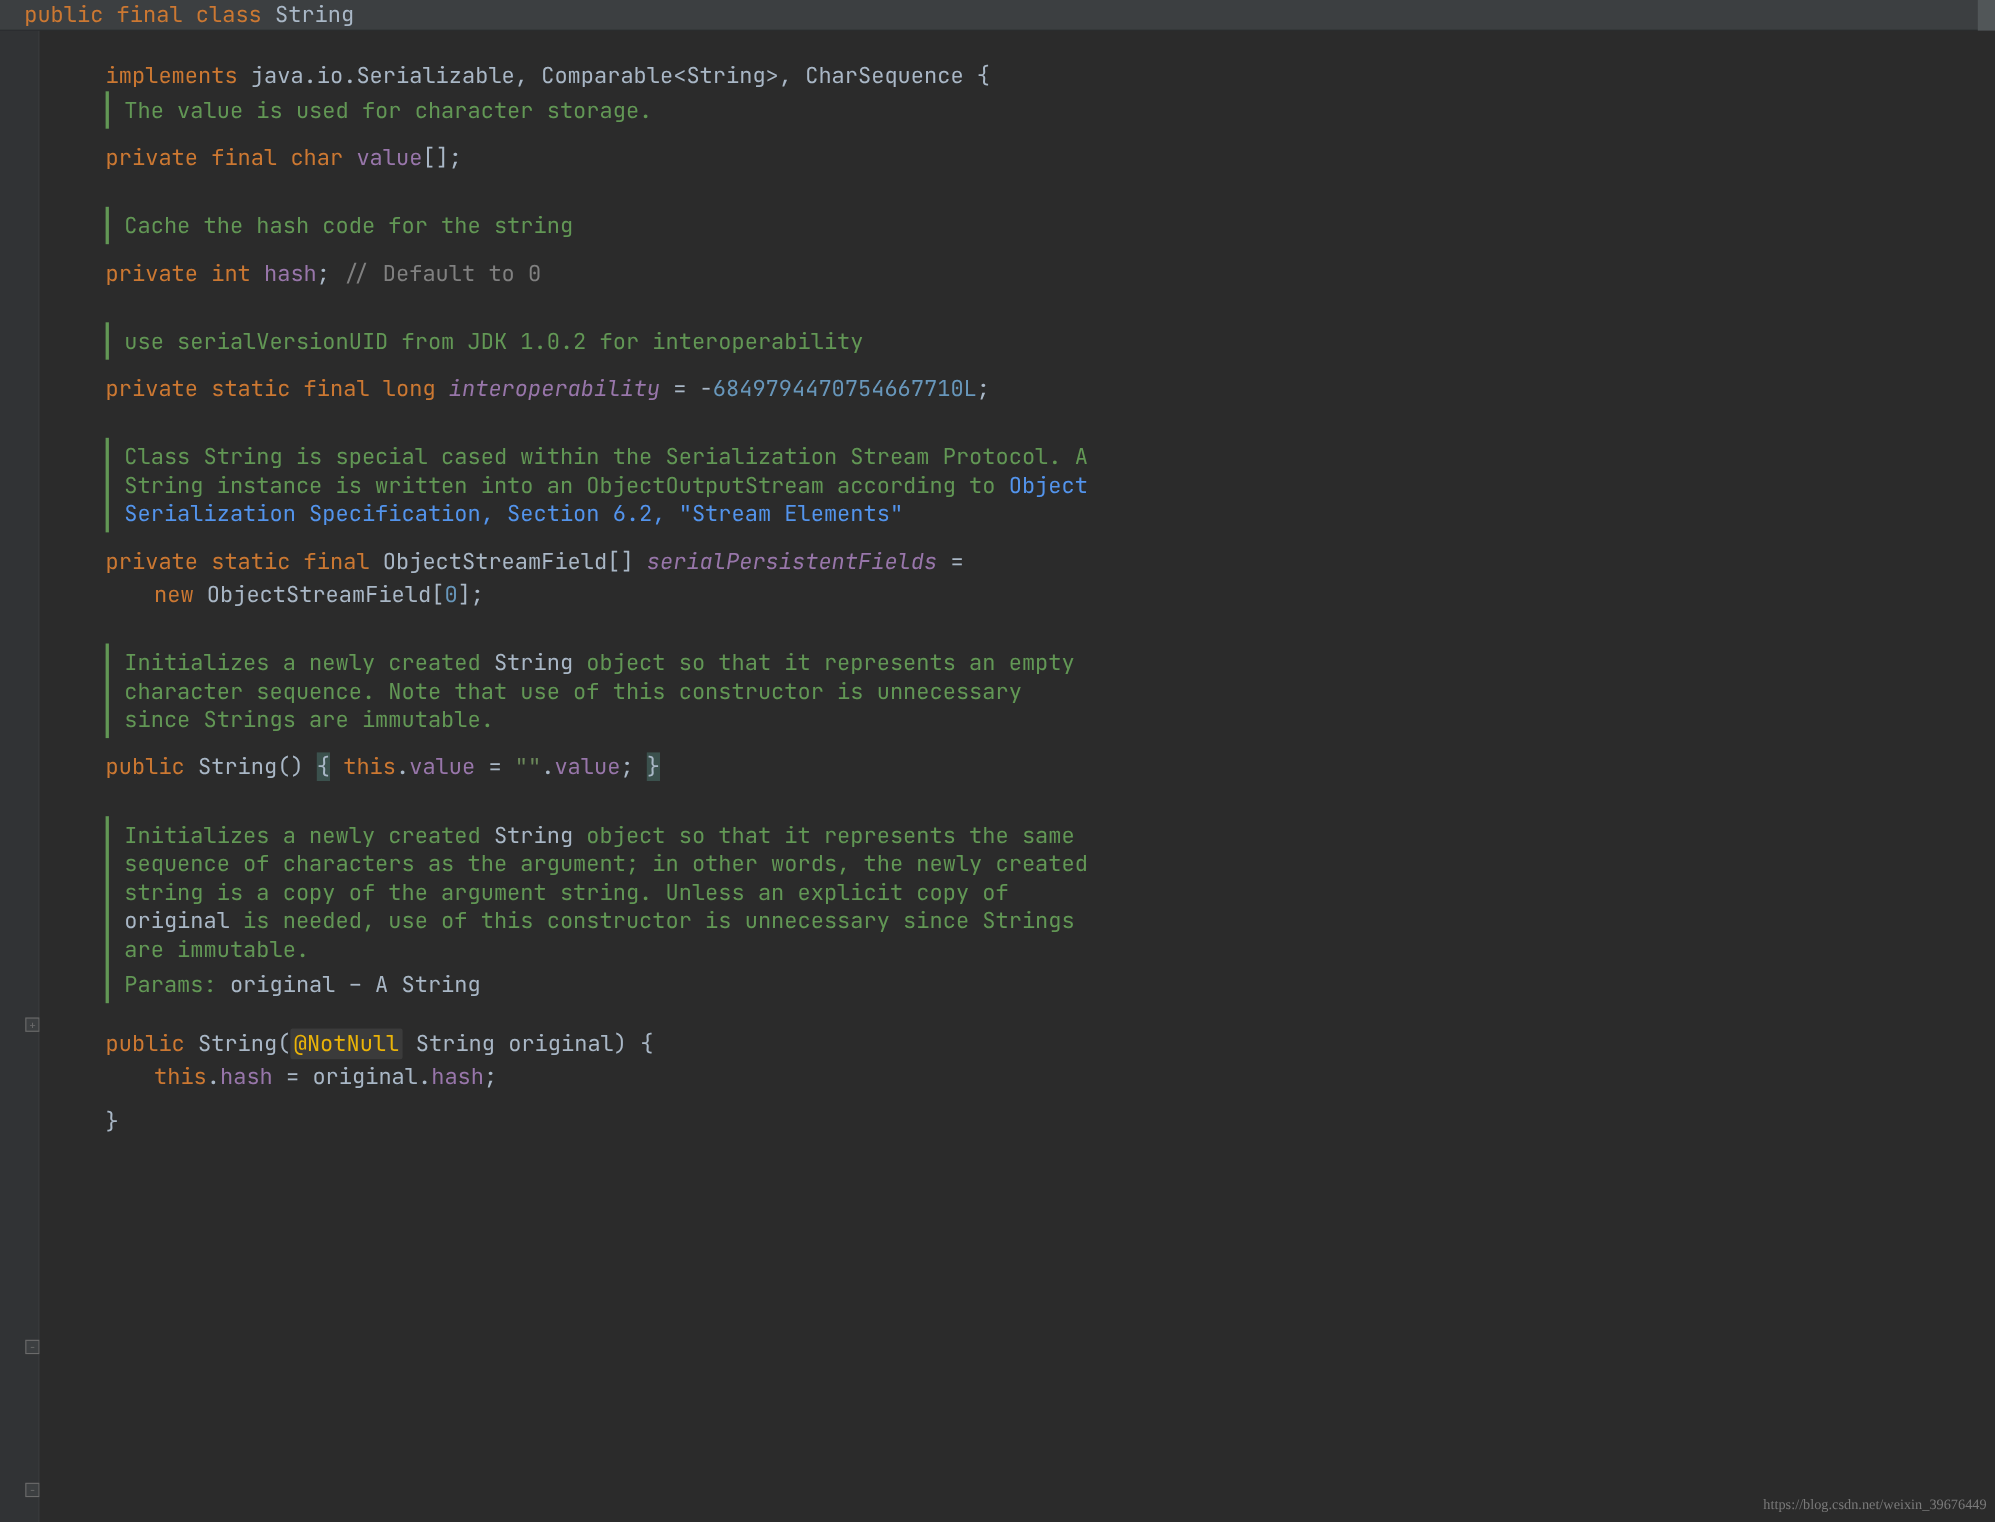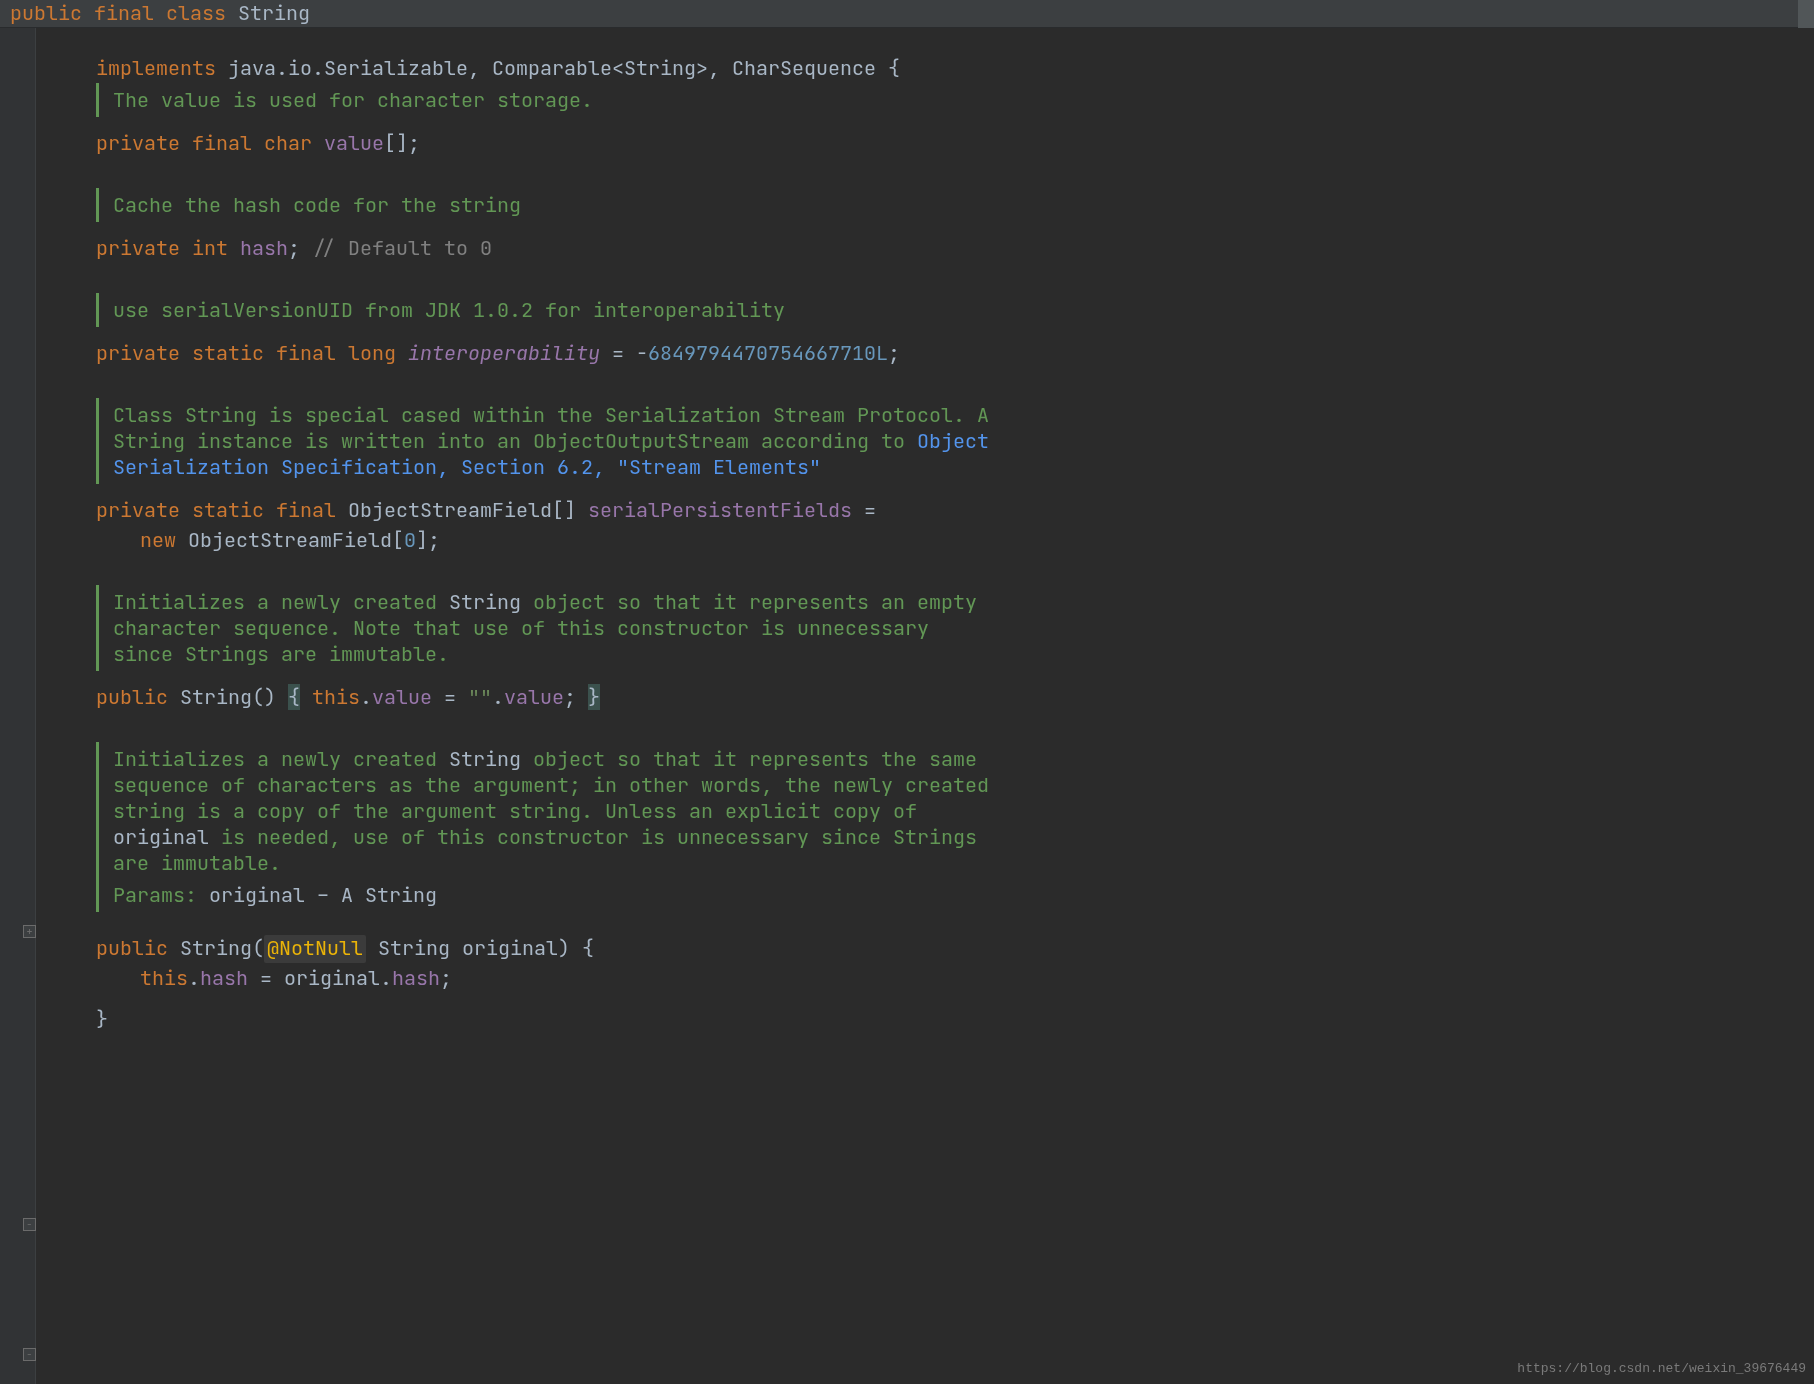--- a/index.html
+++ b/index.html
@@ -38,21 +38,21 @@
     background: #2b2b2b;
     padding: 14px 0 0 0;
     line-height: 30px;
   }
   .breadcrumb-bar {
     position: absolute;
     left: 0; right: 0; top: 0;
     height: 28px;
     background: #3c3f41;
     border-bottom: 1px solid #292b2d;
-    padding-left: 10px;
+    padding-left: 22px;
     line-height: 27px;
     font-size: 20px;
   }
   .line { white-space: pre; padding-left: 12px; }
   .ind1 { padding-left: 60px; margin-top: 11px; }
   .ind2 { padding-left: 104px; }
   .kw   { color: #cc7832; }
   .typ  { color: #a9b7c6; }
   .field { color: #9876aa; }
   .num  { color: #6897bb; }
@@ -73,21 +73,21 @@
   .docblock .doc { white-space: normal; }
   .doccode { font-family: inherit; color: #a9b7c6; }
   .spacer { height: 30px; }
   .spacer-sm { height: 10px; }
   .hl-brace { background: #3b514d; }
   .watermark {
     position: absolute;
     right: 8px; bottom: 8px;
     font-size: 13px;
     color: #7a7a7a;
-    font-family: Liberation Mono, monospace;
+    font-family: Liberation Serif, serif;
   }
   .filetab-edge {
     position: absolute;
     top: 0; right: 0;
     width: 16px; height: 28px;
     background: #515658;
   }
 </style>
 </head>
 <body>
@@ -124,21 +124,21 @@
   <div class="docblock">
     <span class="doc">use serialVersionUID from JDK 1.0.2 for interoperability</span>
   </div>
   <div class="line ind1"><span class="kw">private</span><span> </span><span class="kw">static</span><span> </span><span class="kw">final</span><span> </span><span class="kw">long</span><span> </span><span class="field" style="font-style:italic">interoperability</span><span class="typ"> = -</span><span class="num">6849794470754667710L</span><span class="typ">;</span></div>
 
   <div class="spacer"></div>
 
   <div class="docblock">
     <span class="doc">Class String is special cased within the Serialization Stream Protocol. A String instance is written into an ObjectOutputStream according to </span><span class="doclink">Object Serialization Specification, Section 6.2, "Stream Elements"</span>
   </div>
-  <div class="line ind1"><span class="kw">private</span><span> </span><span class="kw">static</span><span> </span><span class="kw">final</span><span> </span><span class="typ">ObjectStreamField[] </span><span class="field" style="">serialPersistentFields</span><span class="typ"> =</span></div>
+  <div class="line ind1"><span class="kw">private</span><span> </span><span class="kw">static</span><span> </span><span class="kw">final</span><span> </span><span class="typ">ObjectStreamField[] </span><span class="field" style="font-style:italic">serialPersistentFields</span><span class="typ"> =</span></div>
   <div class="line ind2"><span class="kw">new</span><span class="typ"> ObjectStreamField[</span><span class="num">0</span><span class="typ">];</span></div>
 
   <div class="spacer"></div>
 
   <div class="docblock">
     <span class="doc">Initializes a newly created </span><span class="doccode">String</span><span class="doc"> object so that it represents an empty character sequence. Note that use of this constructor is unnecessary since Strings are immutable.</span>
   </div>
   <div class="line ind1"><span class="kw">public</span><span class="typ"> String() </span><span class="typ hl-brace">{</span><span class="typ"> </span><span class="kw">this</span><span class="typ">.</span><span class="field">value</span><span class="typ"> = </span><span class="str">""</span><span class="typ">.</span><span class="field">value</span><span class="typ">; </span><span class="typ hl-brace">}</span></div>
 
   <div class="spacer"></div>

